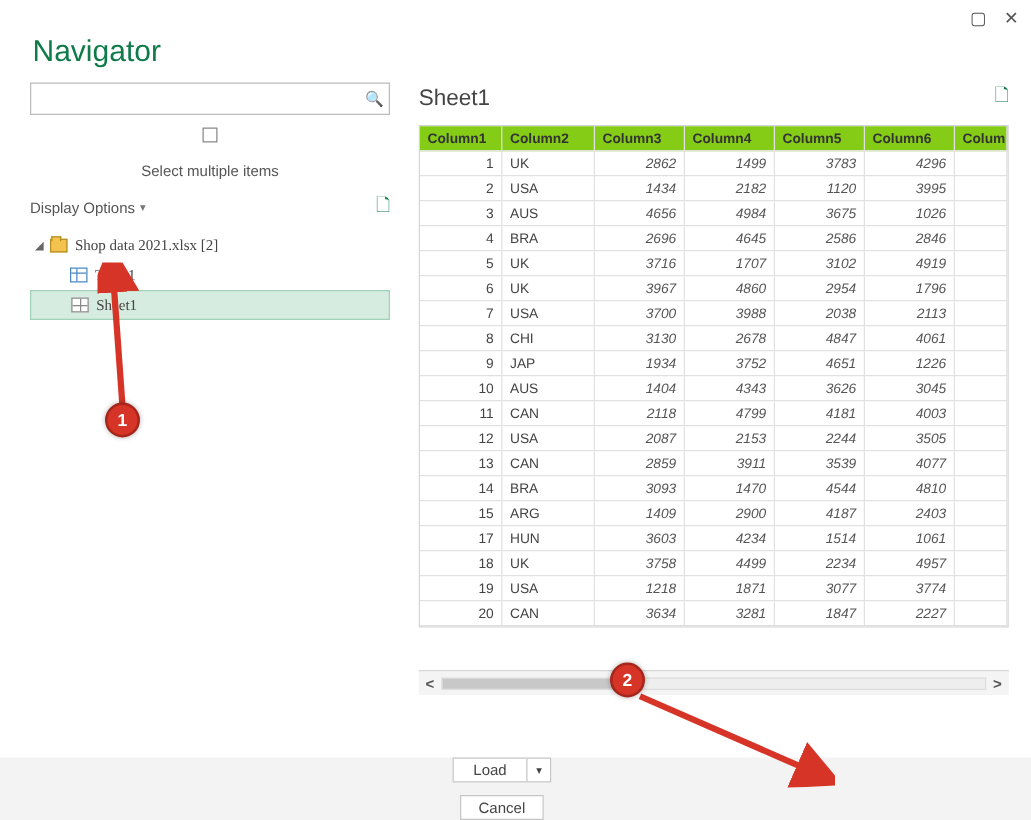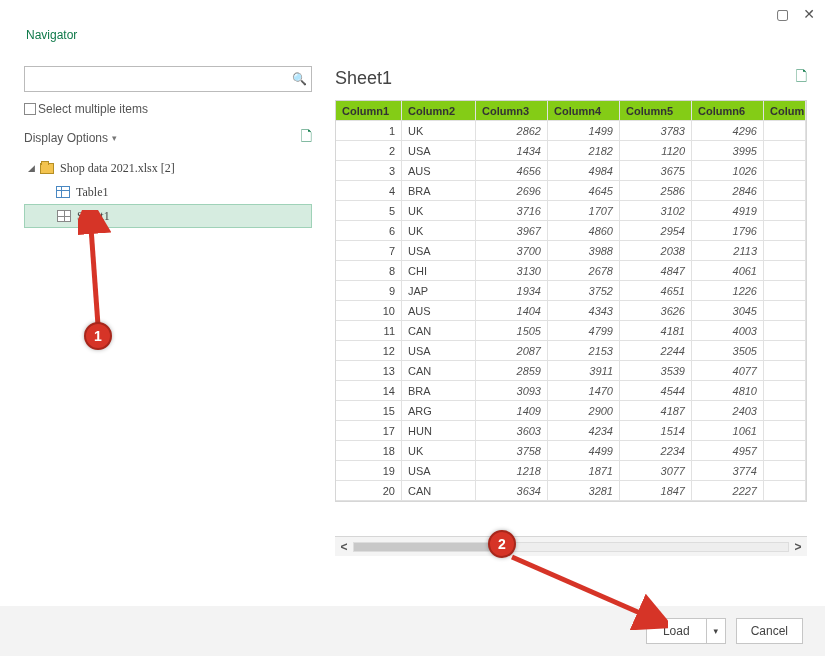--- a/index.html
+++ b/index.html
@@ -17,21 +17,21 @@
     position: absolute;
     top: 6px; right: 10px;
     display: flex;
     gap: 14px;
   }
   .wc { font-size: 14px; color: #555; cursor:pointer; }
 
   .navigator-title {
     position: absolute;
     top: 28px; left: 26px;
-    font-size: 12px;
+    font-size: 24px;
     font-weight: 400;
     color: #0f7a4a;
   }
 
   .left-panel {
     position: absolute;
     top: 66px; left: 24px;
     width: 288px;
   }
   .search-wrap {
@@ -40,21 +40,21 @@
     height:26px;
     background:#fff;
     padding:0 4px 0 6px;
     margin-bottom:10px;
   }
   .search-input {
     flex:1; border:none; outline:none; font-size:12px; height:22px;
   }
   .search-icon { color:#888; font-size:12px; }
 
-  .cb-row { display:flex; align-items:center; gap:2px; margin-bottom:10px; }
+  .cb-row { display:flex; align-items:center; gap:16px; margin-bottom:10px;flex-direction:column; }
   .checkbox { width:12px; height:12px; border:1px solid #888; background:#fff; }
   .cb-label { color:#555; }
 
   .disp-row { display:flex; align-items:center; justify-content:space-between; margin-bottom:6px;}
   .disp-opts { color:#555; display:flex; align-items:center; gap:4px; cursor:pointer;text-align:center; }
   .caret { font-size:9px; color:#777; }
   .refresh-ic { color:#0f7a4a; font-size:14px; }
 
   .tree { margin-top:6px; }
   .tree-row {
@@ -137,21 +137,21 @@
   }
   .scroll-arrow { width:18px; text-align:center; color:#555; font-weight:bold; cursor:pointer; }
   .scroll-track { flex:1; height:10px; background:#eee; border:1px solid #ddd; display:flex; }
   .scroll-thumb { width:140px; height:100%; background:#c8c8c8; }
 
   
   .footer-bar {
     position:absolute; left:0; right:0; bottom:0;
     height:50px; background:#f3f3f3;
     display:flex; align-items:center; justify-content:flex-end;
-    padding-right:22px; gap:10px;
+    padding-right:22px; gap:10px;flex-direction:column;
   }
   .btn {
     height:26px; background:#fff; border:1px solid #c6c6c6;
     display:flex; align-items:center; justify-content:center;
     font-size:12px; color:#444; cursor:pointer;
     padding:0 14px;
   }
   .btn-split { display:flex; padding:0; }
   .btn-split .main { padding:0 16px; display:flex; align-items:center; border-right:1px solid #c6c6c6; height:100%;}
   .btn-split .dd { width:18px; display:flex; align-items:center; justify-content:center; font-size:9px;}
@@ -315,21 +315,21 @@
         <div class="g-cell c1">AUS</div>
         <div class="g-cell c2">1404</div>
         <div class="g-cell c3">4343</div>
         <div class="g-cell c4">3626</div>
         <div class="g-cell c5">3045</div>
         <div class="g-cell c6"></div>
       </div>
       <div class="g-row">
         <div class="g-cell c0">11</div>
         <div class="g-cell c1">CAN</div>
-        <div class="g-cell c2">1505</div>
+        <div class="g-cell c2">2118</div>
         <div class="g-cell c3">4799</div>
         <div class="g-cell c4">4181</div>
         <div class="g-cell c5">4003</div>
         <div class="g-cell c6"></div>
       </div>
       <div class="g-row">
         <div class="g-cell c0">12</div>
         <div class="g-cell c1">USA</div>
         <div class="g-cell c2">2087</div>
         <div class="g-cell c3">2153</div>

